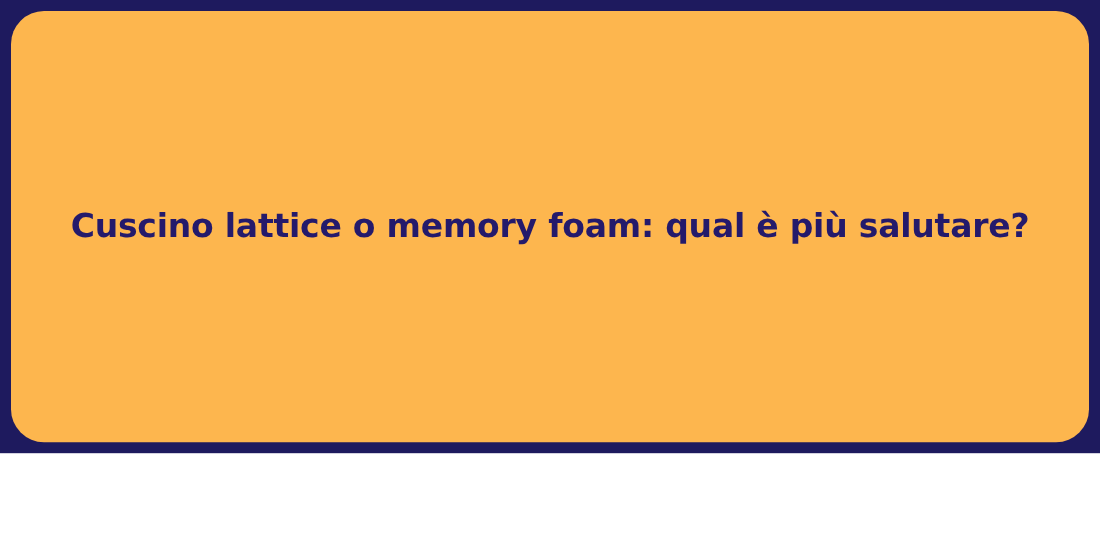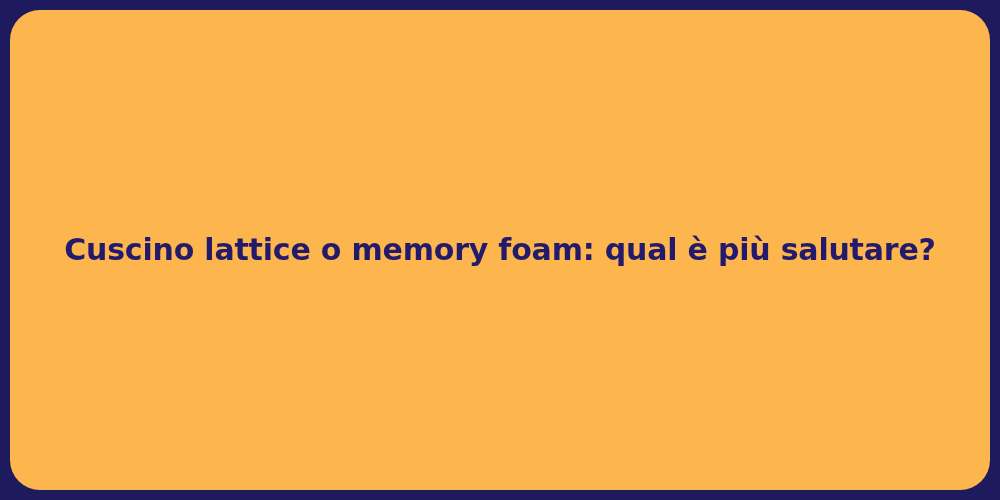--- a/index.html
+++ b/index.html
@@ -11,21 +11,21 @@
   body {
     width: 1000px;
     height: 500px;
     overflow: hidden;
     font-family: "DejaVu Sans", "Liberation Sans", sans-serif;
   }
 
   .canvas {
     position: relative;
     width: 1000px;
-    height: 500px;
+    height: 412px;
     background: #1e1a5e;
     box-sizing: border-box;
     padding: 10px;
   }
 
   .card {
     position: relative;
     width: 100%;
     height: 100%;
     box-sizing: border-box;

